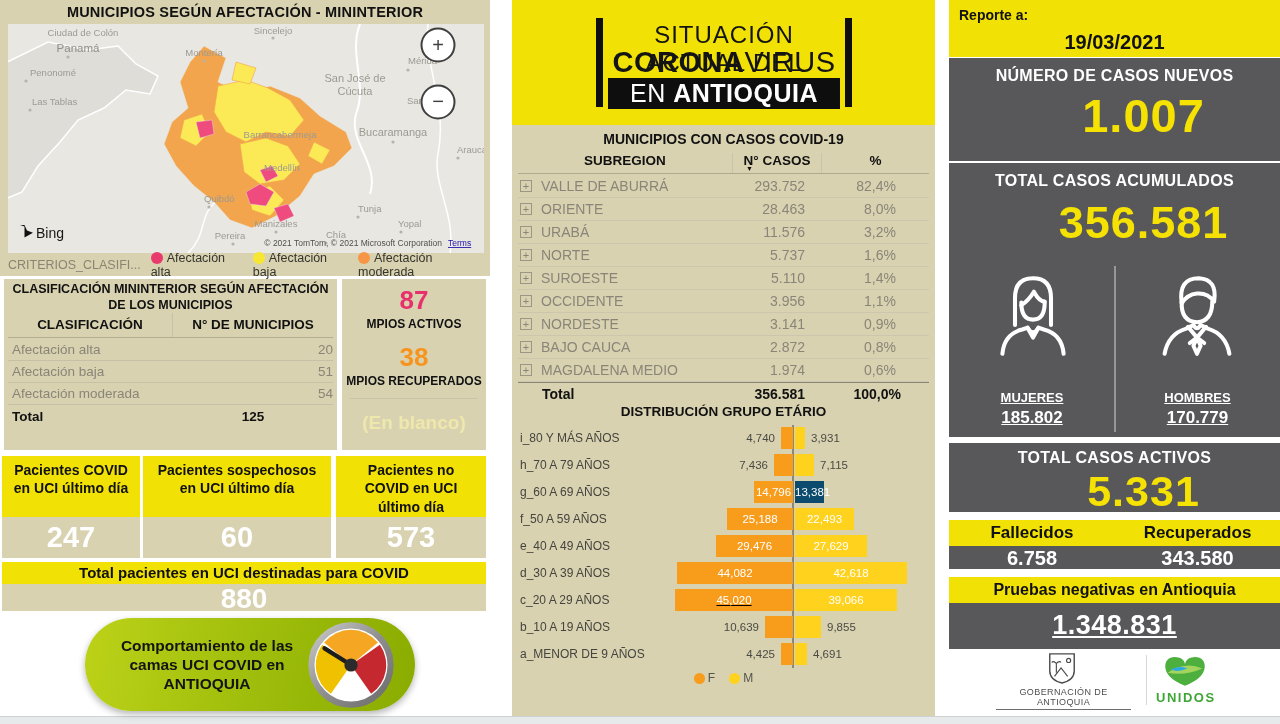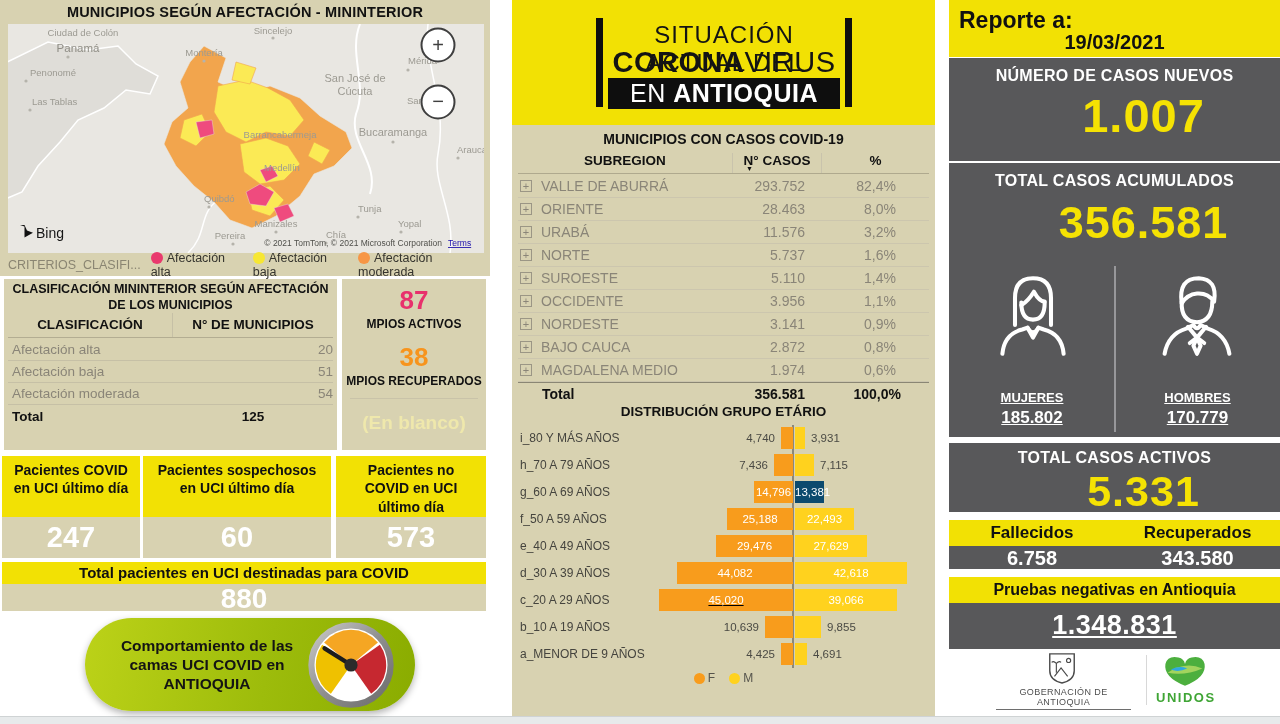--- a/index.html
+++ b/index.html
@@ -73,21 +73,21 @@
   .pyr-label { position:absolute; left:8px; top:6px; font-size:12px; color:#45443E; }
   .bar { position:absolute; top:2px; height:22px; }
   .bar .in { display:block; width:100%; text-align:center; font-size:11.5px; color:#fff;
              line-height:22px; white-space:nowrap; }
   .out-lab { position:absolute; top:7px; font-size:11.5px; color:#4A4A44; white-space:nowrap; }
   .pyr-legend { display:flex; justify-content:center; gap:14px; align-items:center;
                 font-size:12px; color:#55544C; }
   .pyr-legend .dot { width:11px; height:11px; margin-right:3px; }
 
   
-  .rep-label { font-size:23px; font-weight:800; color:#111; }
+  .rep-label { font-size:14px; font-weight:800; color:#111; }
   .rep-date { font-size:20px; font-weight:800; color:#111; }
   .sec-label { font-size:16px; font-weight:800; color:#fff; letter-spacing:.3px; }
   .big-num { font-weight:800; letter-spacing:1px;margin-left:29px; }
   .strip-label { font-size:17px; font-weight:800; color:#111; }
   .strip-val { font-size:20px; font-weight:800; color:#fff; }
   .gob-text { font-size:9px; color:#4E4E4E; letter-spacing:.4px; border-bottom:1px solid #6E6E6E;
               padding-bottom:2px; }
   .unidos-text { font-size:13px; font-weight:800; color:#3FA535; letter-spacing:1.5px; }
 
   svg text { font-family:"Liberation Sans", sans-serif; }
@@ -395,21 +395,21 @@
         <span class="pyr-label">d_30 A 39 AÑOS</span>
         <div class="bar" style="right: 142px; width: 116px; background: rgb(248, 156, 28);">
           <span class="in">44,082</span>
         </div>
         <div class="bar" style="left: 283px; width: 112px; background: rgb(255, 210, 30);">
           <span class="in">42,618</span>
         </div>
       </div>
       <div class="pyr-row">
         <span class="pyr-label">c_20 A 29 AÑOS</span>
-        <div class="bar" style="right: 142px; width: 134px; background: rgb(248, 156, 28); text-decoration: underline;">
+        <div class="bar" style="right: 142px; width: 118px; background: rgb(248, 156, 28); text-decoration: underline;">
           <span class="in">45,020</span>
         </div>
         <div class="bar" style="left: 283px; width: 102px; background: rgb(255, 210, 30);">
           <span class="in">39,066</span>
         </div>
       </div>
       <div class="pyr-row">
         <span class="pyr-label">b_10 A 19 AÑOS</span>
         <span class="out-lab" style="right: 176px;">10,639</span>
         <div class="bar" style="right: 142px; width: 28px; background: rgb(248, 156, 28);"></div>

